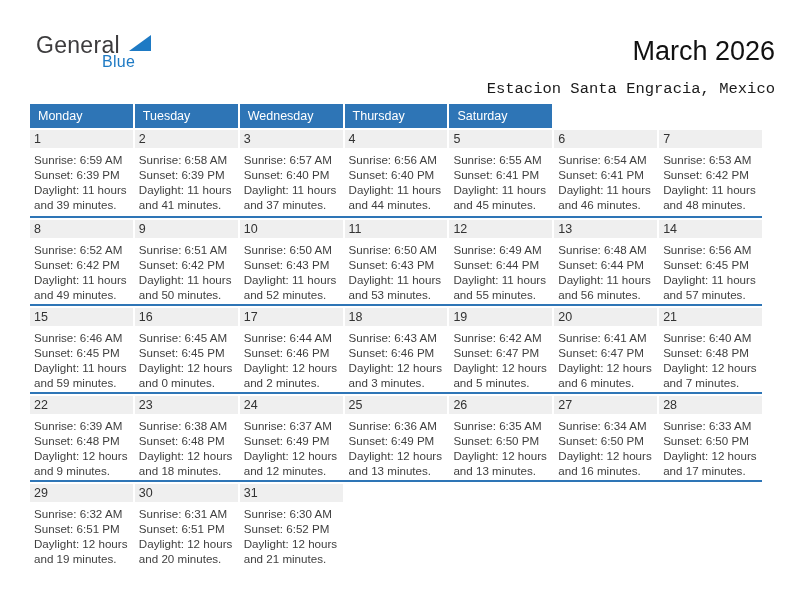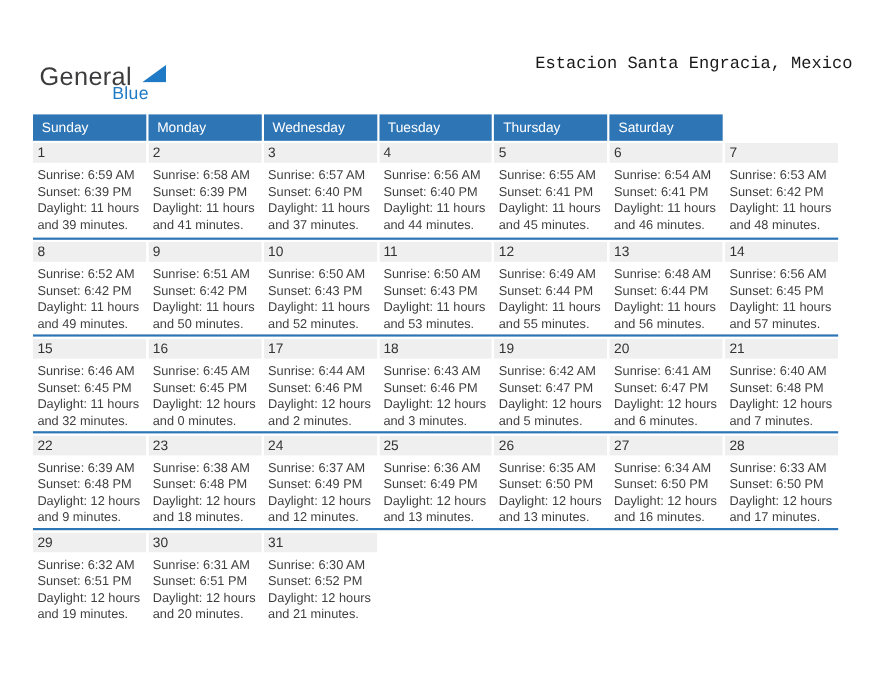--- a/index.html
+++ b/index.html
@@ -5,21 +5,21 @@
   html,body{margin:0;padding:0;}
   body{
     width:792px;height:612px;background:#ffffff;
     font-family:"Liberation Sans", sans-serif;
     position:relative;overflow:hidden;
     -webkit-font-smoothing:antialiased;
   }
   .page{position:absolute;inset:0;}
 
   
-  .logo{position:absolute;left:36px;top:56px;width:140px;height:52px;}
+  .logo{position:absolute;left:36px;top:32px;width:140px;height:52px;}
   .logo-general{position:absolute;left:0;top:0;font-size:23px;letter-spacing:.3px;color:var(--logo-dark,#3c3b3d);}
   .logo-triangle{position:absolute;left:93px;top:3px;width:22px;height:16px;
     background:var(--logo-blue,#1e7ac4);
     clip-path:polygon(0 100%,100% 0,100% 100%);}
   .logo-blue{position:absolute;left:66px;top:21px;font-size:16px;letter-spacing:.3px;color:var(--logo-blue,#1e7ac4);}
 
   
   .title-block{position:absolute;right:17px;top:36px;text-align:right;}
   .month-title{font-size:27px;color:#111;}
   .location-subtitle{font-size:15.5px;color:#1a1a1a;margin-top:13px;font-family:Liberation Mono, monospace;}
@@ -54,29 +54,29 @@
 
 <div class="page">
 
   <div class="logo">
     <span class="logo-general">General</span>
     <span class="logo-triangle"></span>
     <span class="logo-blue">Blue</span>
   </div>
 
   <div class="title-block">
+    <div class="month-title">March 2026</div>
     <div class="location-subtitle">Estacion Santa Engracia, Mexico</div>
   </div>
 
   <div class="calendar">
     <div class="weekday-row">
-      <div class="weekday-cell">Sunday</div>
       <div class="weekday-cell">Monday</div>
+      <div class="weekday-cell">Tuesday</div>
       <div class="weekday-cell">Wednesday</div>
-      <div class="weekday-cell">Tuesday</div>
       <div class="weekday-cell">Thursday</div>
       <div class="weekday-cell">Saturday</div>
     </div>
     <div id="weeks-container">
         <div class="week-row">
           <div class="cell">
     <div class="day-band">
       <span class="day-num">1</span>
     </div>
     <div class="cell-details">
@@ -234,21 +234,21 @@
         </div>
         <div class="week-row divided">
           <div class="cell">
     <div class="day-band">
       <span class="day-num">15</span>
     </div>
     <div class="cell-details">
       <div class="detail-line">Sunrise: 6:46 AM</div>
       <div class="detail-line">Sunset: 6:45 PM</div>
       <div class="detail-line">Daylight: 11 hours</div>
-      <div class="detail-line">and 32 minutes.</div>
+      <div class="detail-line">and 59 minutes.</div>
     </div>
   </div>
           <div class="cell">
     <div class="day-band">
       <span class="day-num">16</span>
     </div>
     <div class="cell-details">
       <div class="detail-line">Sunrise: 6:45 AM</div>
       <div class="detail-line">Sunset: 6:45 PM</div>
       <div class="detail-line">Daylight: 12 hours</div>

